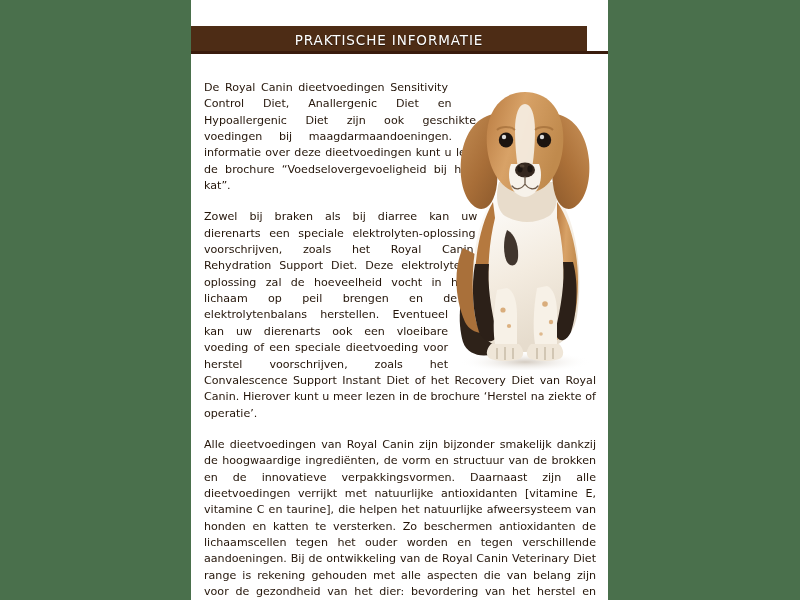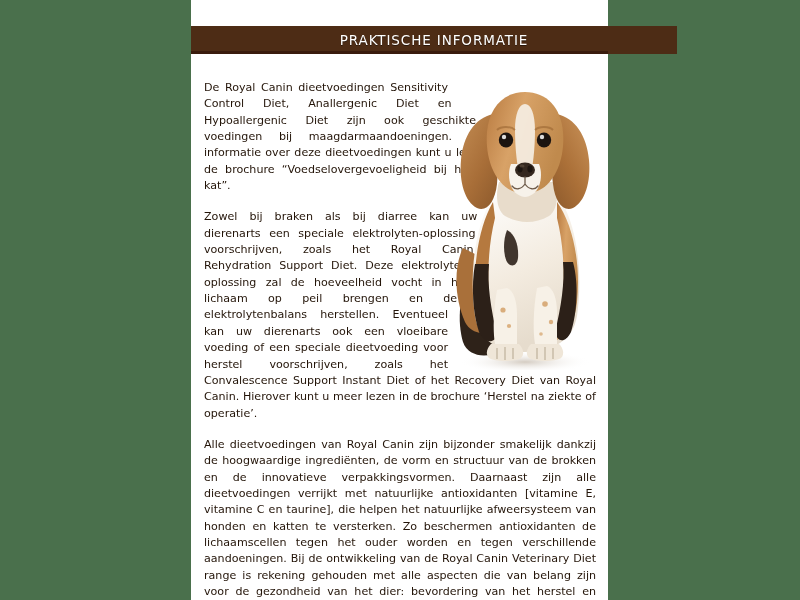--- a/index.html
+++ b/index.html
@@ -29,21 +29,21 @@
     width: 417px;
     height: 600px;
     background: #ffffff;
   }
 
   
   .section-header {
     position: absolute;
     left: 0px;
     top: 26px;
-    width: 486px;
+    width: 396px;
     height: 28px;
     background: #4d2c15;
     box-sizing: border-box;
     display: flex;
     align-items: center;
     justify-content: center;
   }
   .section-header-underline {
     position: absolute;
     left: 0px;

